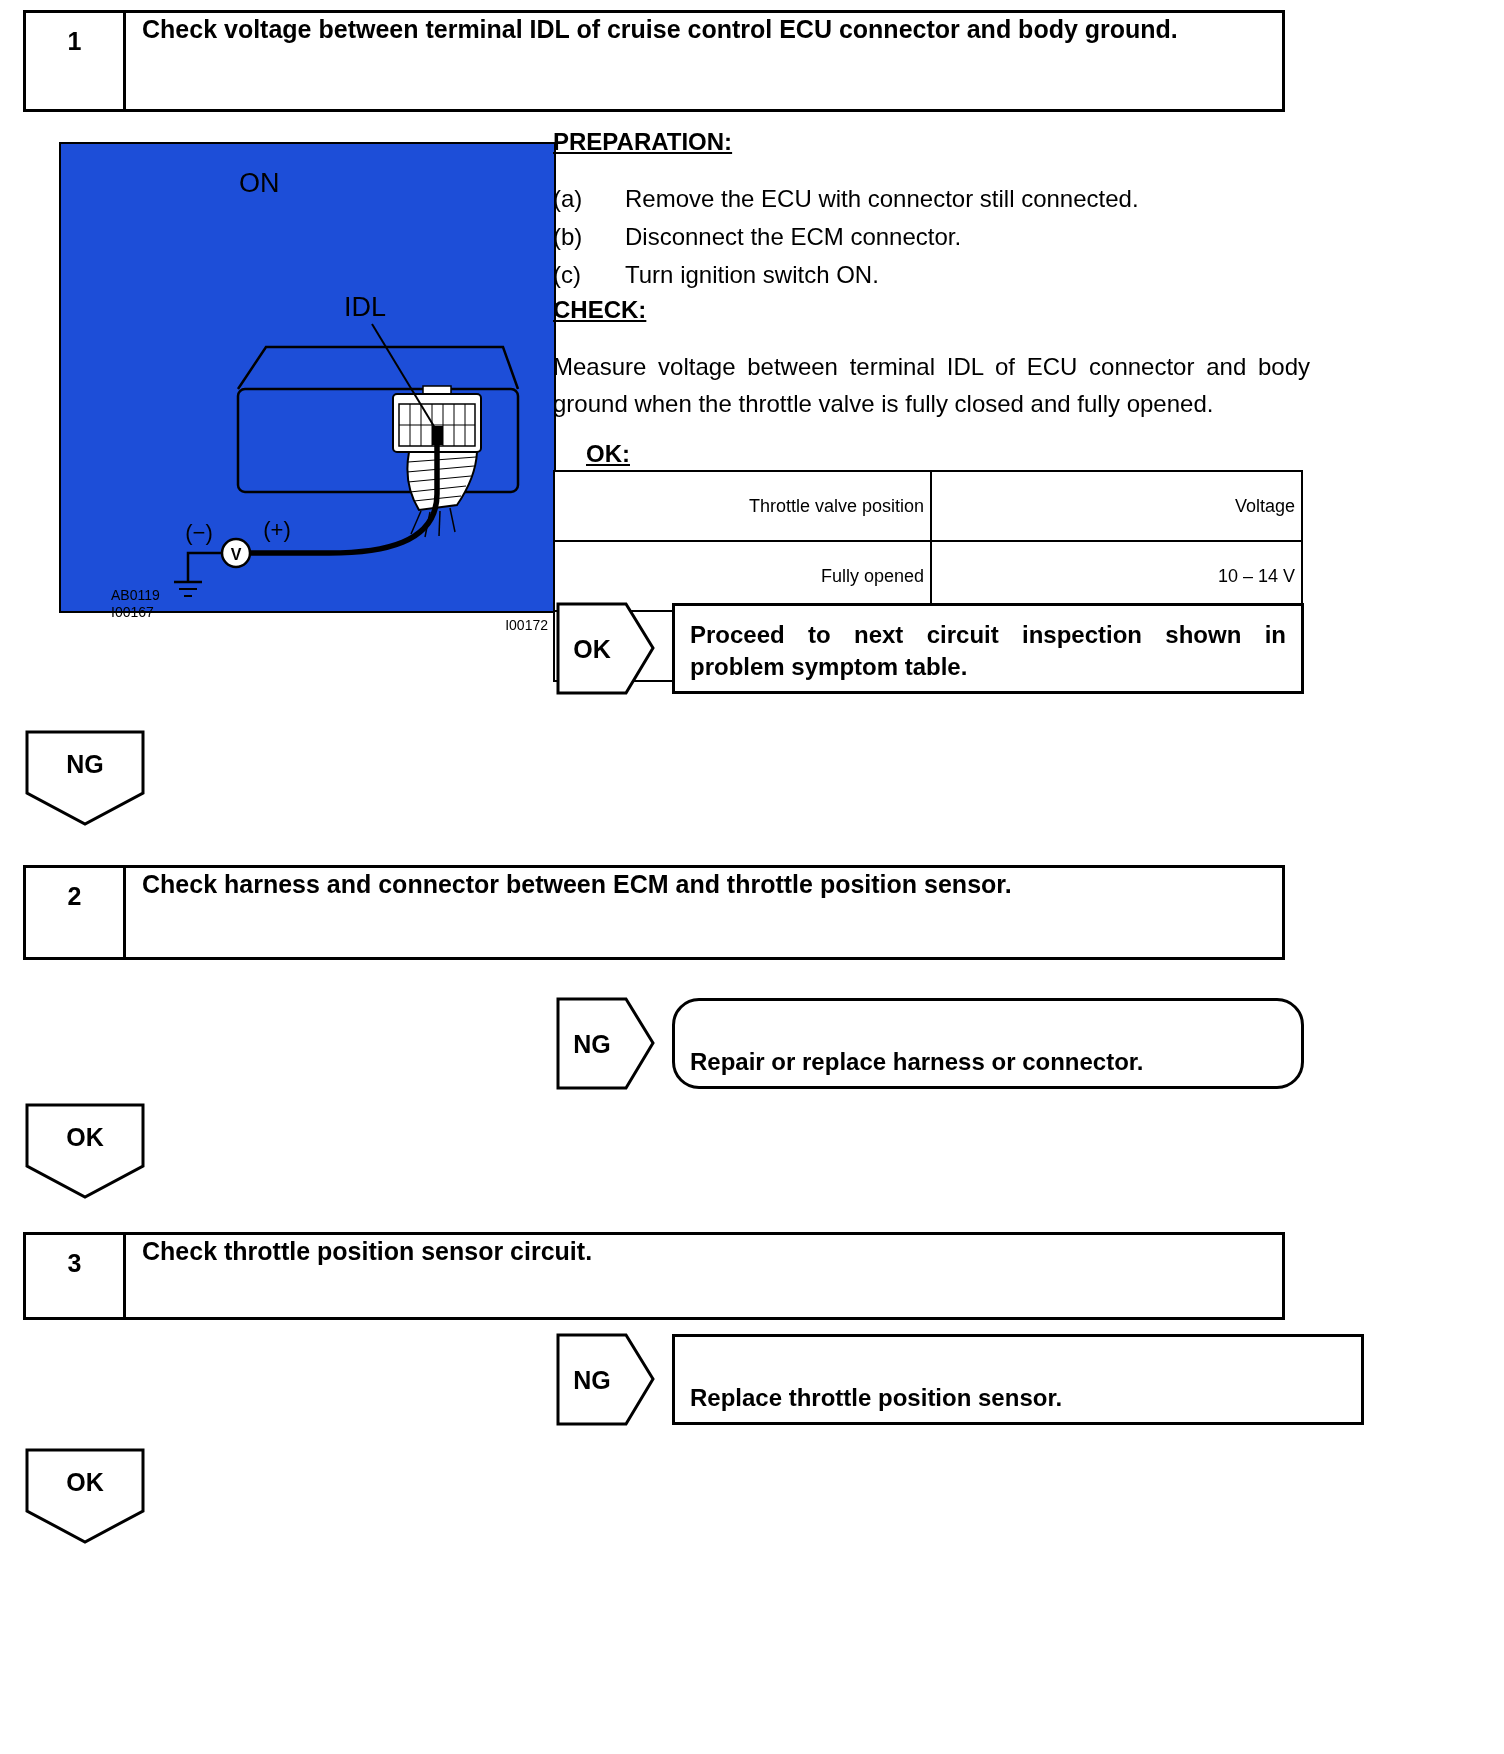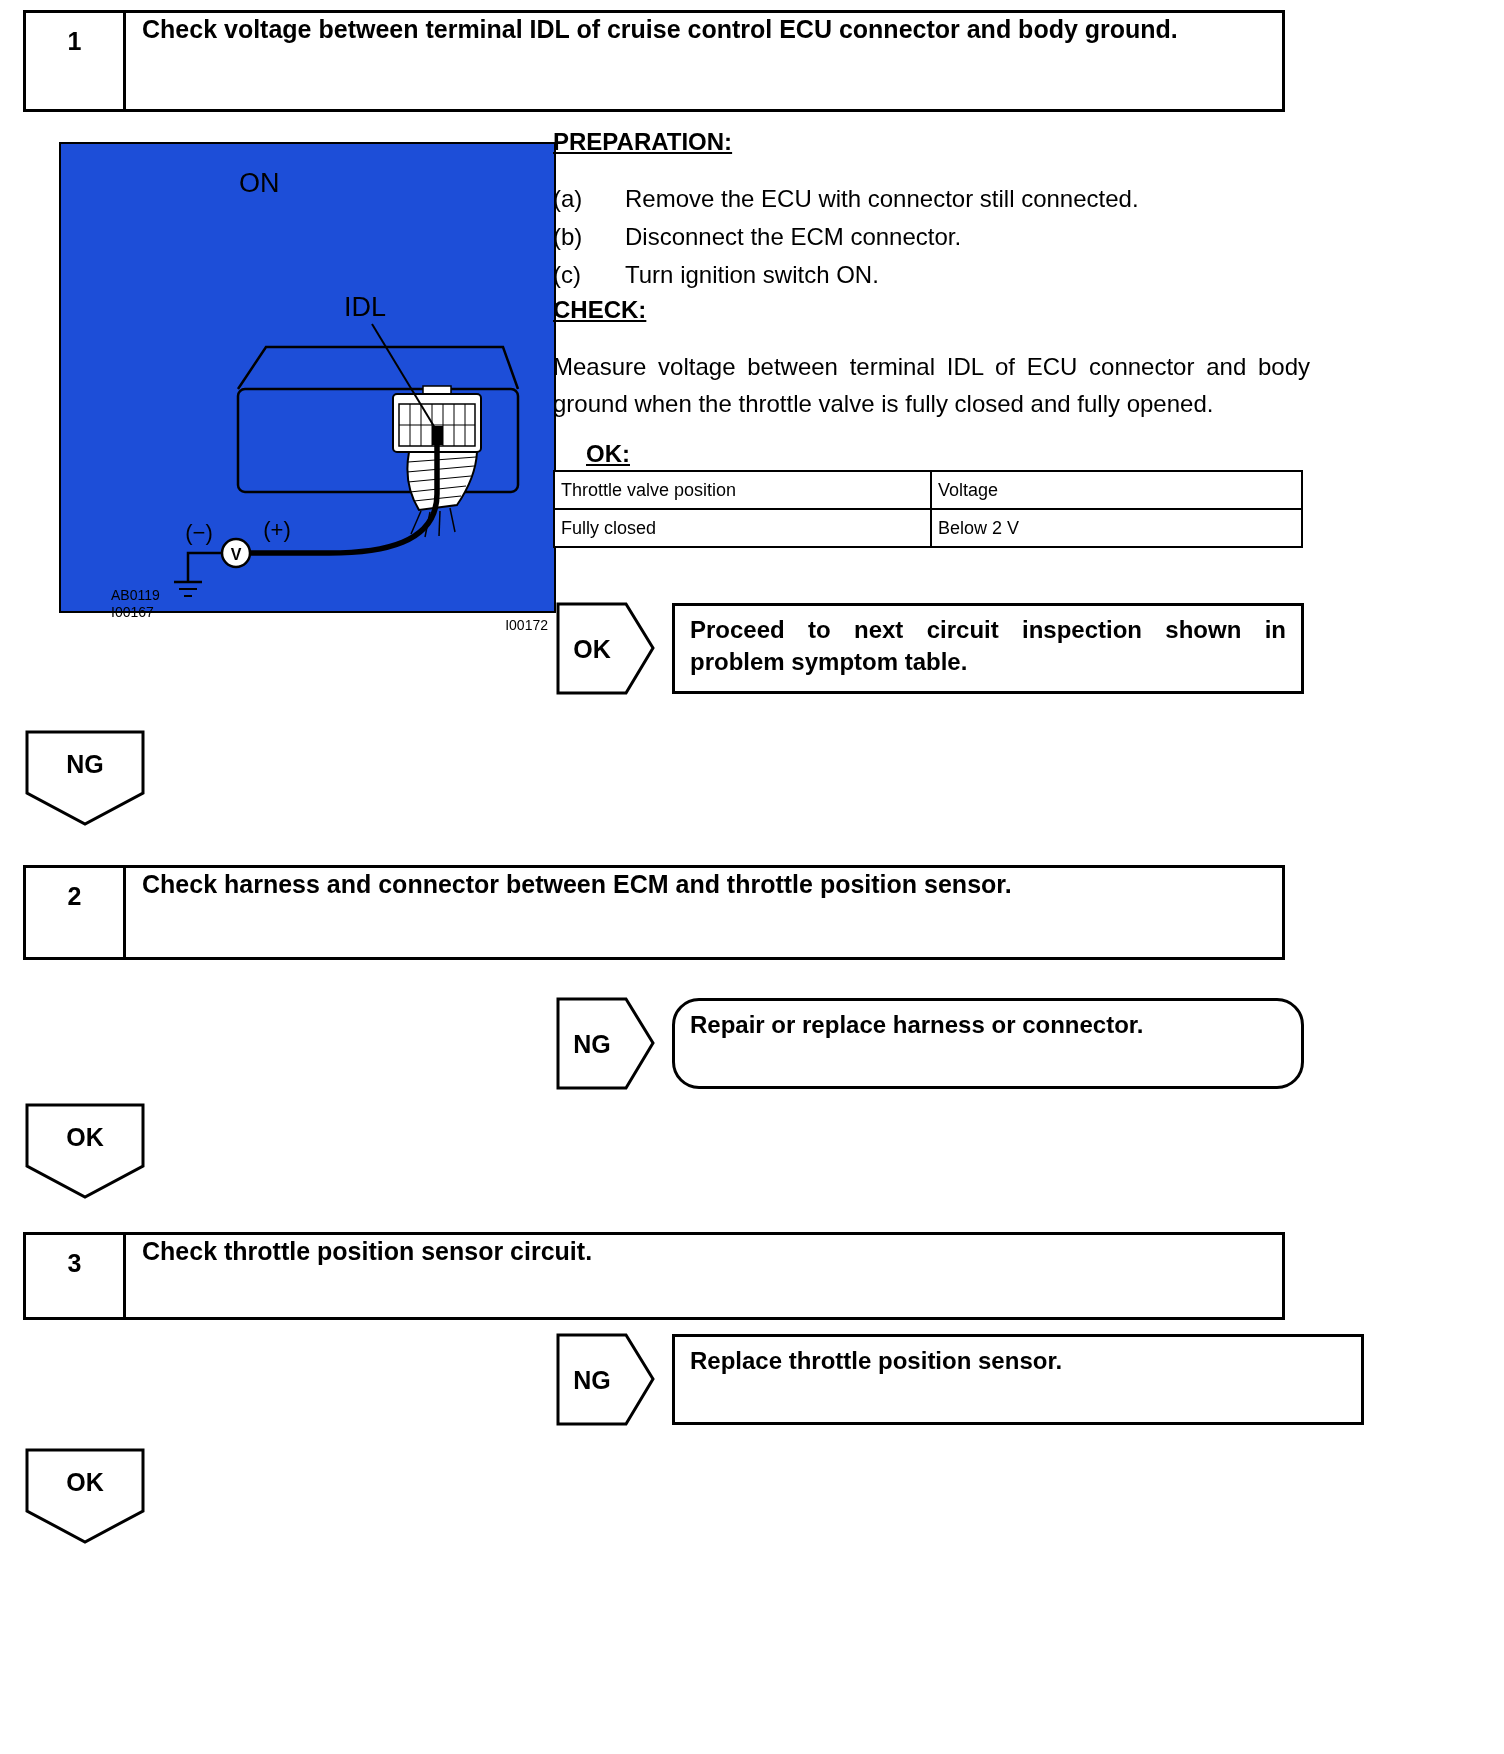--- a/index.html
+++ b/index.html
@@ -16,29 +16,29 @@
   .figure-box{position:absolute;left:23px;top:142px;width:497px;height:471px;border:2px solid #000;box-sizing:border-box;background:#1d4ed8;margin-left:36px;}
   
   .h-underline{position:absolute;font-weight:bold;font-size:24px;text-decoration:underline;}
   .prep-list{position:absolute;left:553px;top:180px;width:757px;font-size:24px;}
   .prep-item{display:flex;line-height:38px;}
   .prep-label{width:72px;flex:0 0 72px;}
   .body-par{position:absolute;font-size:24px;line-height:37px;text-align:justify;}
   
   .spec-table{position:absolute;left:553px;top:470px;width:750px;border-collapse:collapse;background:#fff;}
   .spec-table td,.spec-table th{border:2px solid #000;font-size:18px;font-weight:normal;
-    text-align:left;height:36px;padding:0 6px;}
+    text-align:right;height:36px;padding:16px 6px;}
   
   .flow-row{position:absolute;display:flex;align-items:center;}
   .pent-right{position:relative;width:100px;height:93px;flex:0 0 100px;}
   .pent-right svg,.pent-down svg{position:absolute;left:0;top:0;}
   .pent-label-r{position:absolute;left:0;top:50%;width:72px;transform:translateY(-50%);
     text-align:center;font-weight:bold;font-size:25px;}
   .result-box{margin-left:16px;border:3px solid #000;min-height:91px;box-sizing:border-box;
-    display:flex;align-items:flex-start;background:#fff;}
+    display:flex;align-items:flex-end;background:#fff;}
   .result-text{font-weight:bold;font-size:24px;line-height:32px;padding:8px 15px;}
   .pent-down{position:absolute;width:120px;height:98px;}
   .pent-label-d{position:absolute;left:0;right:0;top:20px;text-align:center;font-weight:bold;font-size:25px;}
   .justify{text-align:justify;}
 </style>
 </head>
 <body>
 
 <div class="page">
 
@@ -127,20 +127,24 @@
   <div class="body-par" style="left:553px;top:348px;width:757px;">Measure voltage between terminal IDL of ECU connector and body ground when the throttle valve is fully closed and fully opened.</div>
 
   <div class="h-underline" style="left:586px;top:440px;text-decoration:underline;">OK:</div>
   <table class="spec-table">
     <tbody>
         <tr>
       <th style="width:50.4%;">Throttle valve position</th>
       <th>Voltage</th>
     </tr>
     <tr>
+      <td>Fully opened</td>
+      <td>10 – 14 V</td>
+    </tr>
+    <tr>
       <td>Fully closed</td>
       <td>Below 2 V</td>
     </tr>
   </tbody>
     </table>
 
   <div class="flow-row" style="left:556px;top:602px;">
     <div class="pent-right">
       <svg width="100" height="93" viewBox="0 0 100 93">
           <polygon points="2,2 70,2 97,46 70,91 2,91" fill="#fff" stroke="#000" stroke-width="3"></polygon>

